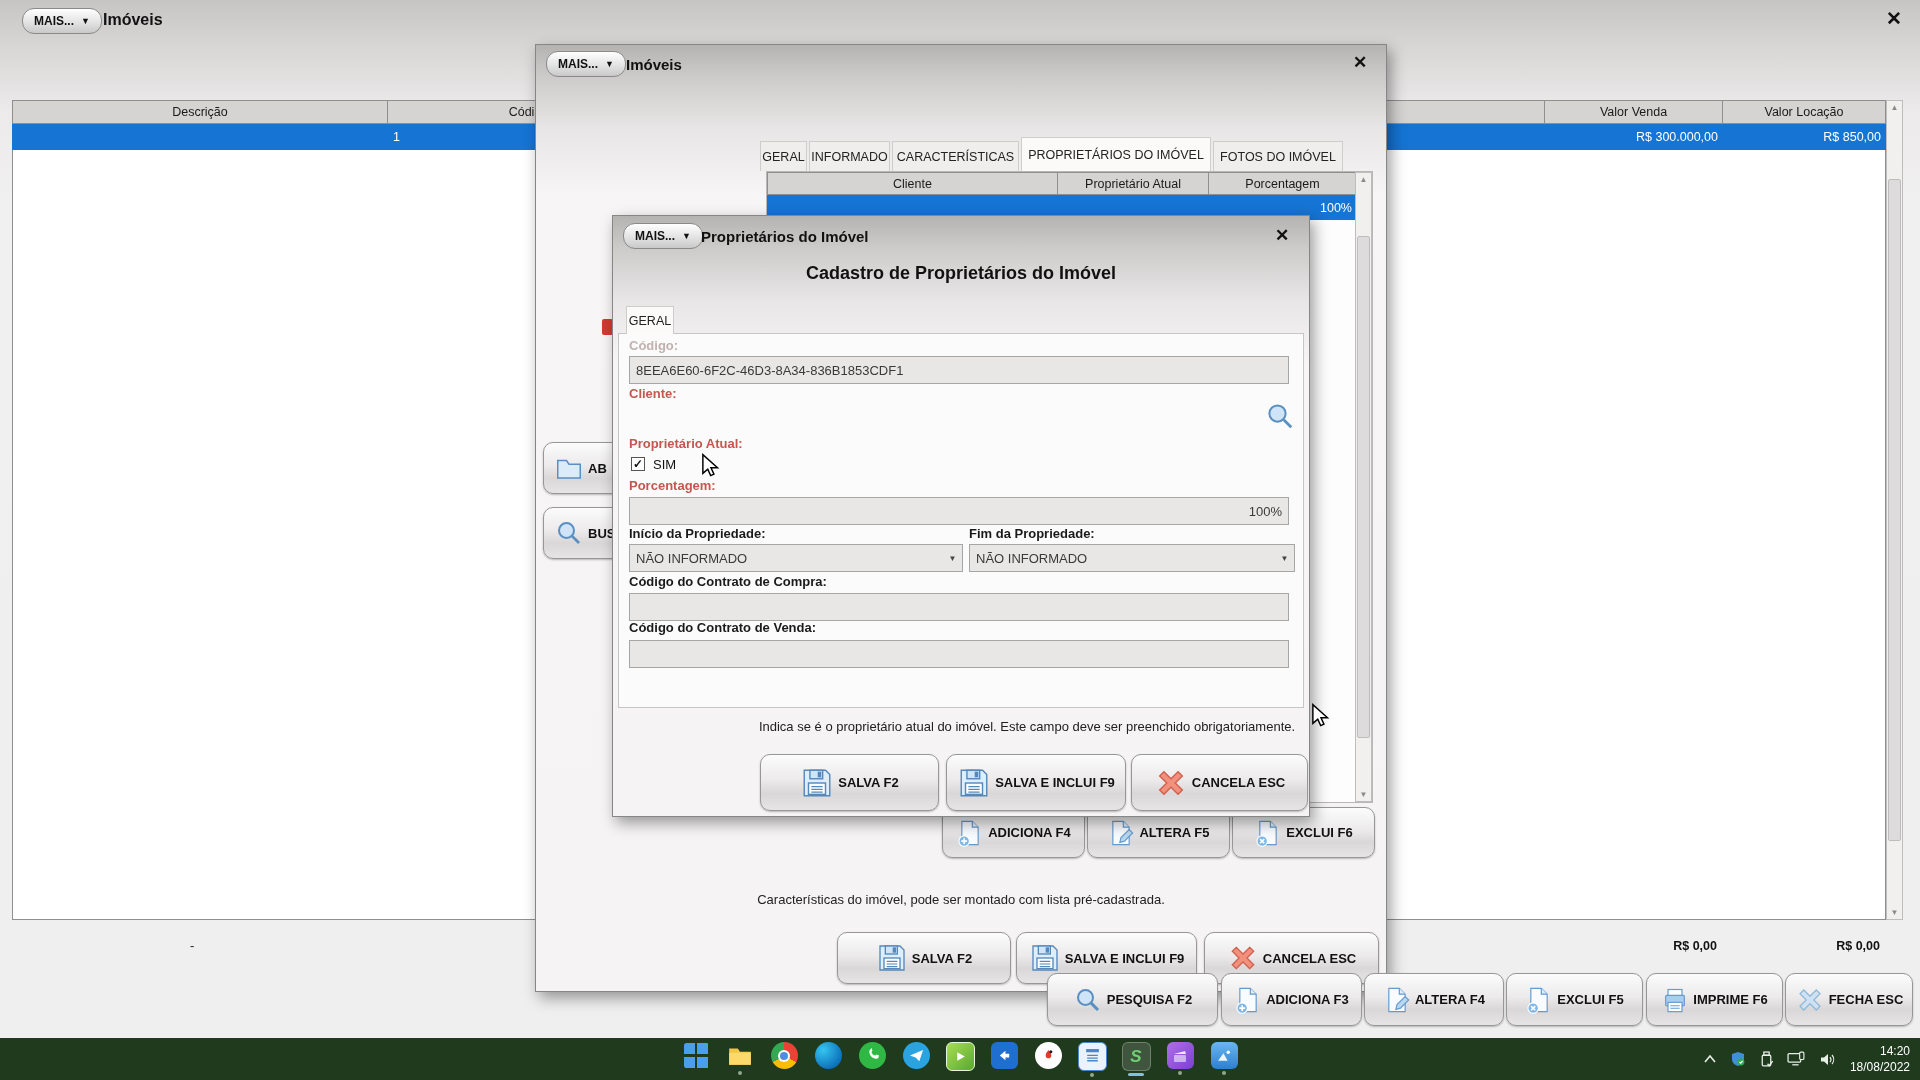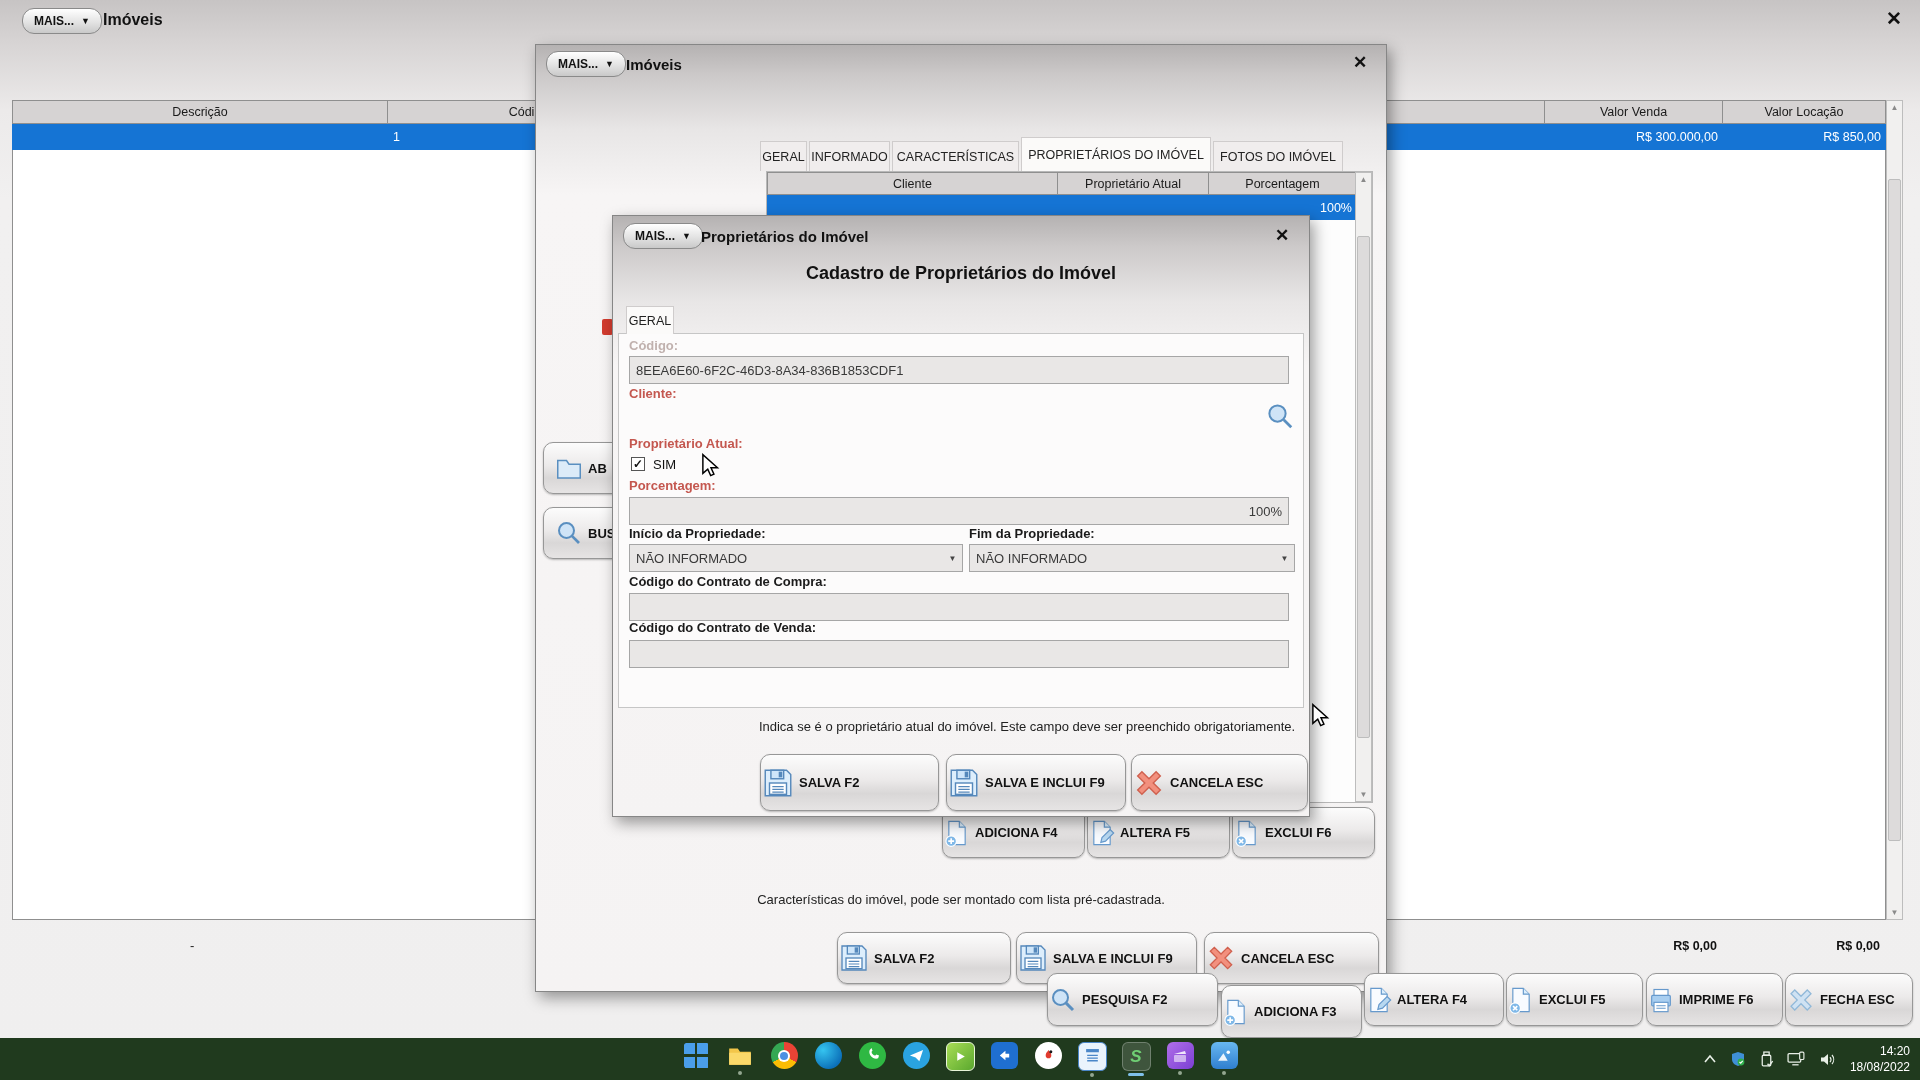--- a/index.html
+++ b/index.html
@@ -6,21 +6,21 @@
   body{
     width:1920px;height:1080px;overflow:hidden;position:relative;
     font-family:"Liberation Sans",sans-serif;
     background:linear-gradient(180deg,#c7c4c4 0px,#d6d3d3 40px,#eceaea 110px,#f1f0f0 200px,#f0efef 100%);
   }
   .abs{position:absolute;box-sizing:border-box}
   
   .pill{display:flex;align-items:center;gap:7px;background:linear-gradient(180deg,#ffffff,#e3e3e3 55%,#c9c9c9);
         border:1px solid #8a8a8a;border-radius:12px;padding:7px 11px;font-weight:bold;font-size:12px;color:#111;cursor:default}
   .pill .arr{font-size:9px;line-height:1}
-  .btn{display:flex;align-items:center;justify-content:flex-start;gap:4px;
+  .btn{display:flex;align-items:center;justify-content:center;gap:4px;
        background:linear-gradient(180deg,#fcfcfc,#eceaea 45%,#d9d7d7 70%,#e6e4e4);
        border:1px solid #979797;border-radius:10px;font-weight:bold;font-size:13px;color:#111;box-sizing:border-box;
        box-shadow:0 1px 2px rgba(0,0,0,.25)}
   .btn svg{flex:0 0 auto}
   
   .dlg{position:absolute;border:1px solid #868686;box-shadow:4px 6px 14px rgba(0,0,0,.38);
        background:linear-gradient(180deg,#b5b2b2 0px,#ccc9c9 30px,#e8e6e6 85px,#f7f5f5 150px,#f5f3f3 100%)}
   .dlg-title{font-weight:bold;font-size:15px;color:#111;white-space:nowrap}
   .close-x{font-weight:bold;color:#111;cursor:default;line-height:1}
   .heading{font-weight:bold;font-size:18px;color:#111;text-align:center;white-space:nowrap}
@@ -221,21 +221,21 @@
 </div>
 
 <div class="abs" id="btnrow" style="left:0;top:973px;width:1920px;height:53px;z-index:3">
   <div class="btn abs" style="left:1047px;top:0;width:171px;height:53px">
     <svg width="30" height="30" viewBox="0 0 24 24">
         <circle cx="10" cy="10" r="6" fill="#cfe4f7" stroke="#5a8fc0" stroke-width="1.6"></circle>
         <line x1="14.5" y1="14.5" x2="20" y2="20" stroke="#5a8fc0" stroke-width="2.4"></line>
       </svg>
     <span>PESQUISA F2</span>
   </div>
-  <div class="btn abs" style="left:1221px;top:12px;width:141px;height:53px">
+  <div class="btn abs" style="left:1221px;top:0;width:141px;height:53px">
     <svg width="28" height="28" viewBox="0 0 24 24">
         <path d="M5 2h9l5 5v15H5z" fill="#f8fbff" stroke="#6699cc"></path>
         <path d="M14 2v5h5" fill="#dceefc" stroke="#6699cc"></path>
         <circle cx="7" cy="19" r="4.5" fill="#7fb8e8" stroke="#fff"></circle>
         <path d="M7 16.5v5M4.5 19h5" stroke="#fff" stroke-width="1.4"></path>
       </svg>
     <span>ADICIONA F3</span>
   </div>
   <div class="btn abs" style="left:1364px;top:0;width:140px;height:53px">
     <svg width="28" height="28" viewBox="0 0 24 24">

